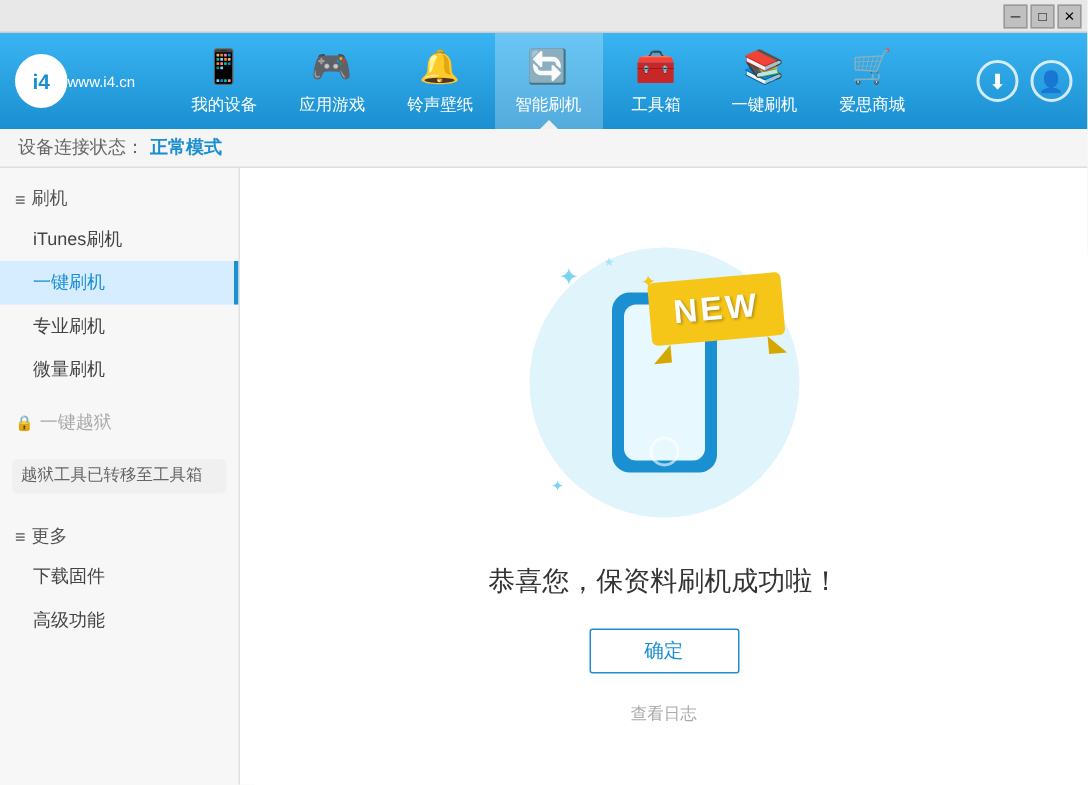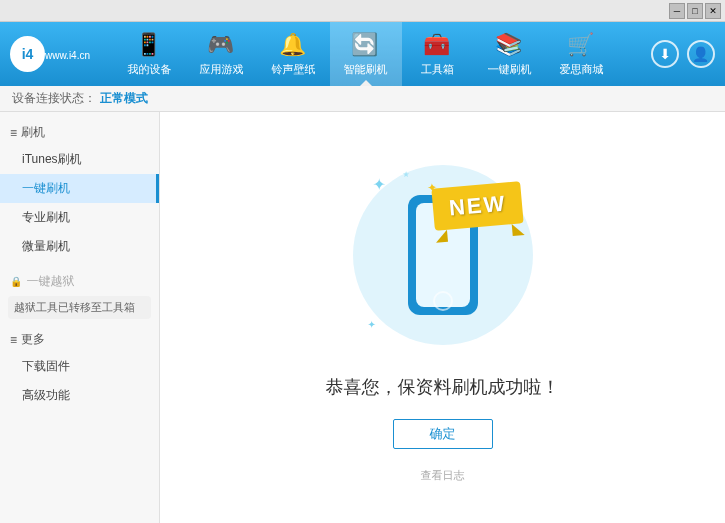--- a/index.html
+++ b/index.html
@@ -151,21 +151,21 @@
     }
     .sidebar-item.active {
       background: #d6ecff;
       color: #1a8fd1;
       border-right: 3px solid #1a8fd1;
     }
     .sidebar-section {
       margin: 4px 0;
     }
     .sidebar-note {
-      margin: 2px 8px;
+      margin: 12px 8px;
       background: #f0f0f0;
       border-radius: 4px;
       padding: 4px 6px;
       font-size: 11px;
       color: #666;
       line-height: 1.4;
     }
 
     
     .content {

